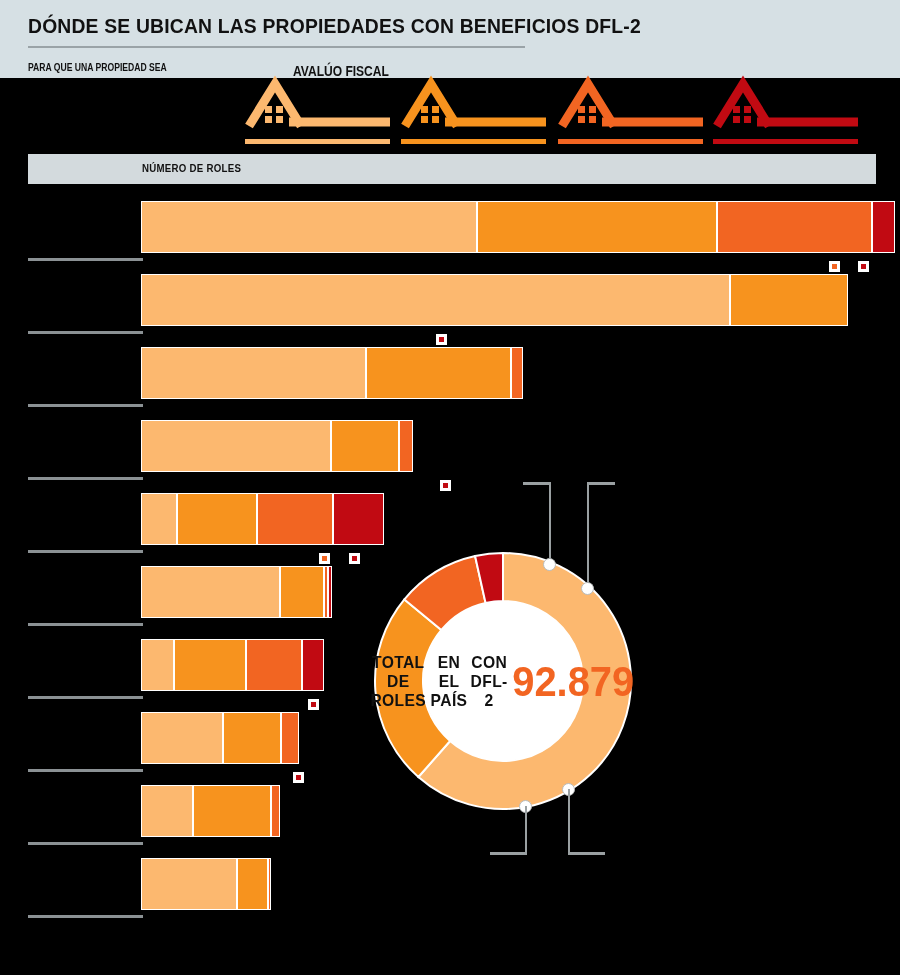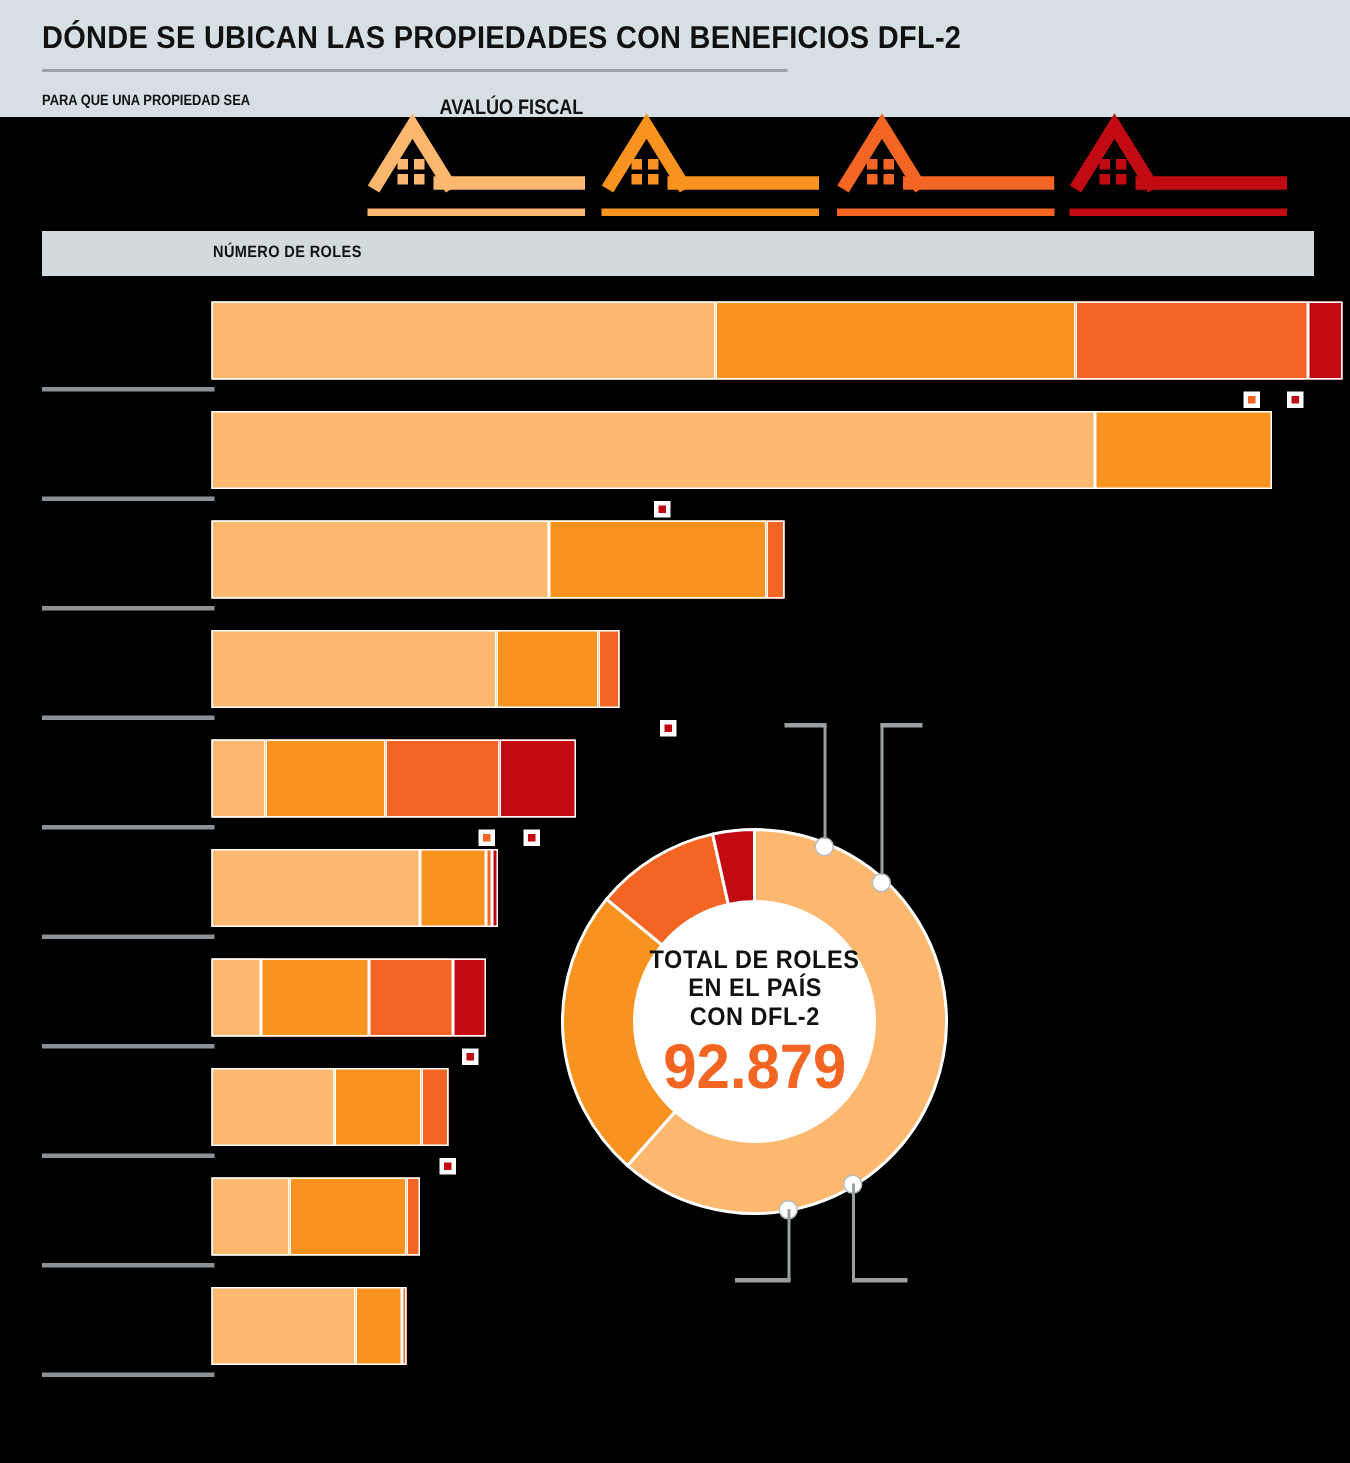--- a/index.html
+++ b/index.html
@@ -89,21 +89,21 @@
     background:#ffffff;box-sizing:border-box;
     display:flex;align-items:center;justify-content:center;
   }
   .marker i{display:block;width:5px;height:5px;}
 
   
   .donut-wrap{position:absolute;left:373px;top:551px;width:260px;height:260px;}
   .donut-center{
     position:absolute;left:50px;top:50px;width:160px;height:160px;
     border-radius:50%;background:#ffffff;
-    display:flex;flex-direction:column;align-items:center;justify-content:center;
+    display:flex;align-items:center;justify-content:center;
   }
   .donut-title{
     font-family:"Liberation Sans Narrow","Liberation Sans",sans-serif;
     font-size:17px;font-weight:bold;line-height:19px;color:#111;
     text-align:center;letter-spacing:.4px;
     transform:scaleX(.92);
   }
   .donut-number{
     font-family:"Liberation Sans Narrow","Liberation Sans",sans-serif;
     font-size:42px;font-weight:bold;color:#f26522;line-height:44px;

